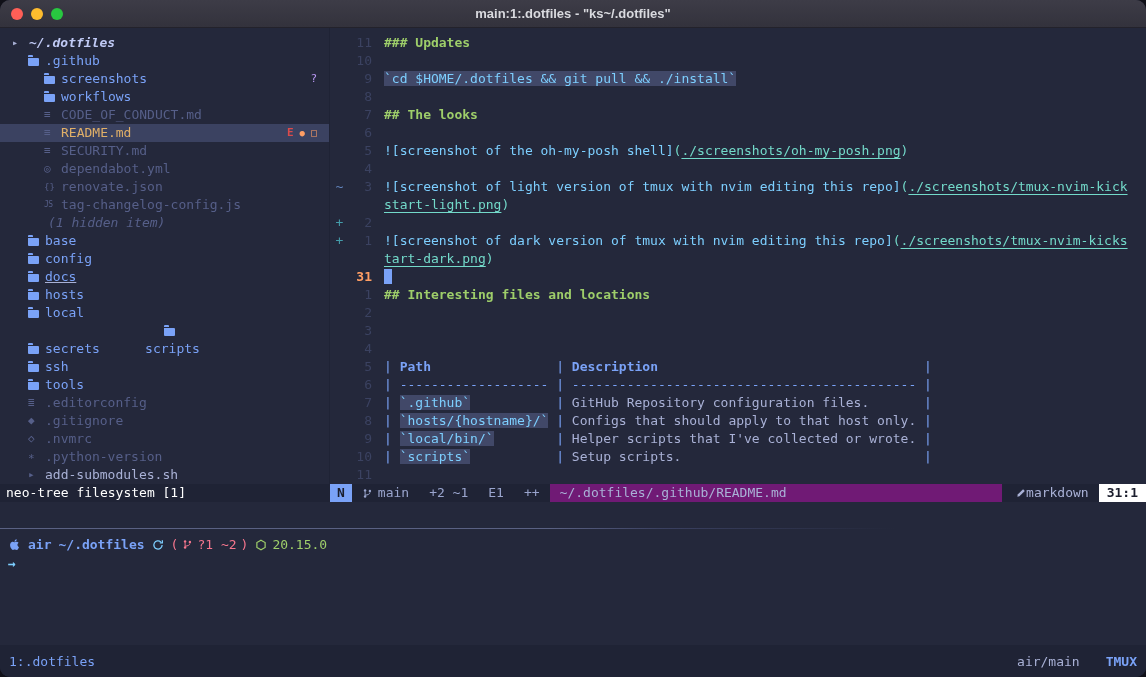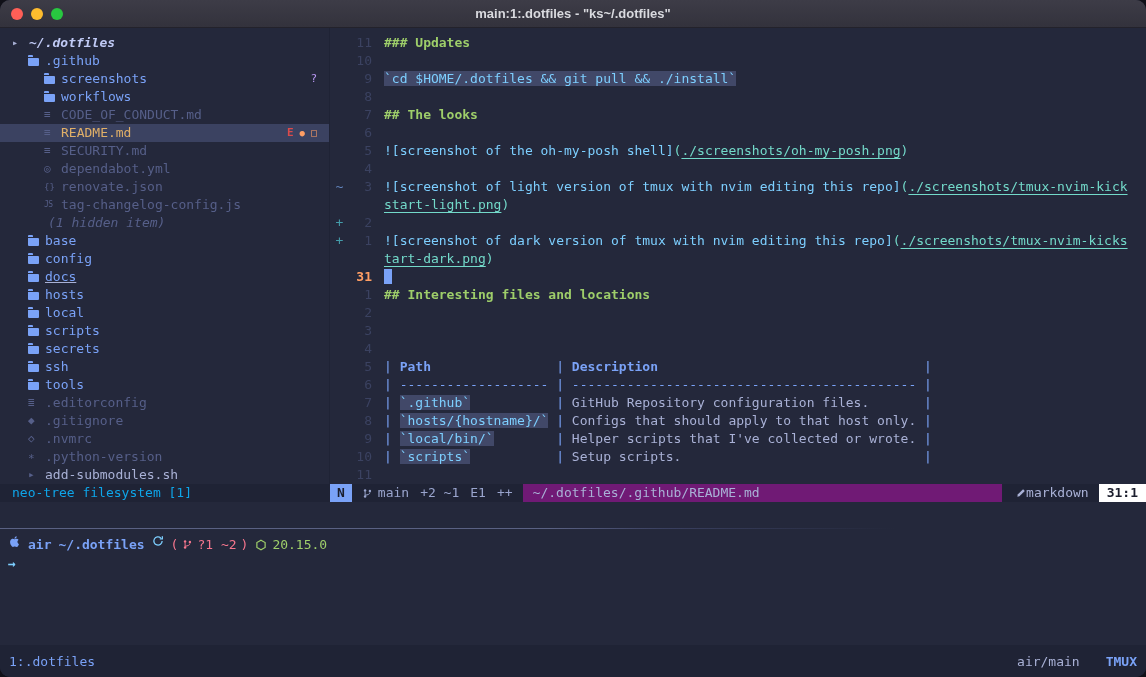--- a/index.html
+++ b/index.html
@@ -52,33 +52,33 @@
   .seg-code{background:#414868;color:#7dcfff}
   .seg-link{color:#7dcfff}
   .seg-url{color:#73daca;text-decoration:underline;text-underline-offset:3px}
   .seg-urlp{color:#73daca}
   .seg-pipe{color:#7aa2f7}
   .seg-th{color:#7aa2f7;font-weight:bold}
   .seg-txt{color:#a9b1d6}
   .seg-cursor{background:#7aa2f7}
   
   .statusline{height:18px;flex:none;display:flex;align-items:center;background:#1f2335;line-height:18px}
-  .sl-neotree{width:330px;flex:none;padding-left:12px;color:#0ea5e9}
+  .sl-neotree{width:330px;flex:none;padding-left:6px;color:#ffffff}
   .sl-mode{background:#7aa2f7;color:#1b1e2d;font-weight:bold;padding:0 7px}
-  .sl-git{display:flex;gap:11px;color:#9aa5ce;padding:0 10px;align-items:flex-end;flex:none}
+  .sl-git{display:flex;gap:20px;color:#9aa5ce;padding:0 10px;align-items:flex-end;flex:none}
   .sl-item{display:inline-flex;align-items:center;gap:5px}
   .sl-path{flex:1;background:#701a75;color:#a9b1d6;padding:0 10px;margin-right:4px;overflow:hidden}
   .sl-ft{color:#a9b1d6;padding:0 10px;display:inline-flex;align-items:center;flex:none}
   .sl-pos{background:#ffffff;color:#1b1e2d;font-weight:bold;padding:0 8px;flex:none}
   .cmdline{height:18px;flex:none}
   
   .pane-border{height:1px;margin-top:8px;flex:none;
     background:linear-gradient(to right,#5a6183 0,#5a6183 48%,#3a4060 58%,#24283b 78%)}
   .term{flex:1;padding:6px 0 0 8px;line-height:19px;overflow:hidden}
-  .tline{display:flex;align-items:flex-start;white-space:pre;height:19px}
+  .tline{display:flex;align-items:center;white-space:pre;height:19px}
   .t-apple{color:#7aa2f7;display:inline-flex;margin-right:7px}
   .t-host{color:#7aa2f7;font-weight:bold;margin-right:7px}
   .t-cwd{color:#7aa2f7;font-weight:bold;margin-right:7px}
   .t-refresh{color:#7dcfff;display:inline-flex;margin-right:7px}
   .t-git{color:#f7768e;display:inline-flex;align-items:center;gap:4px;margin-right:7px}
   .t-node{color:#9ece6a;display:inline-flex;align-items:center;gap:5px}
   .t-arrow{color:#7dcfff;font-weight:bold}
   
   .tmuxbar{height:32px;flex:none;background:#1f2335;display:flex;align-items:center;padding:0 9px}
   .tm-left{color:#7aa2f7}
@@ -114,21 +114,21 @@
           <div class="trow" style="padding-left: 44px;"><span class="ic ic-doc">≡</span><span class="tlabel k-file">SECURITY.md</span></div>
           <div class="trow" style="padding-left: 44px;"><span class="ic ic-bot">◎</span><span class="tlabel k-file">dependabot.yml</span></div>
           <div class="trow" style="padding-left: 44px;"><span class="ic ic-braces">{}</span><span class="tlabel k-file">renovate.json</span></div>
           <div class="trow" style="padding-left: 44px;"><span class="ic ic-js">JS</span><span class="tlabel k-file">tag-changelog-config.js</span></div>
           <div class="trow" style="padding-left: 44px;"><span class="ic ic-none"></span><span class="tlabel k-hidden">(1 hidden item)</span></div>
           <div class="trow" style="padding-left: 28px;"><span class="ic ic-folder"></span><span class="tlabel k-dir">base</span></div>
           <div class="trow" style="padding-left: 28px;"><span class="ic ic-folder"></span><span class="tlabel k-dir">config</span></div>
           <div class="trow" style="padding-left: 28px; text-decoration: underline;"><span class="ic ic-folder"></span><span class="tlabel k-dir">docs</span></div>
           <div class="trow" style="padding-left: 28px;"><span class="ic ic-folder"></span><span class="tlabel k-dir">hosts</span></div>
           <div class="trow" style="padding-left: 28px;"><span class="ic ic-folder"></span><span class="tlabel k-dir">local</span></div>
-          <div class="trow" style="padding-left: 28px;"><span class="ic ic-folder"></span><span class="tlabel k-dir">scripts</span></div>
+          <div class="trow" style="padding-left: 28px; flex-direction: column;"><span class="ic ic-folder"></span><span class="tlabel k-dir">scripts</span></div>
           <div class="trow" style="padding-left: 28px;"><span class="ic ic-folder"></span><span class="tlabel k-dir">secrets</span></div>
           <div class="trow" style="padding-left: 28px;"><span class="ic ic-folder"></span><span class="tlabel k-dir">ssh</span></div>
           <div class="trow" style="padding-left: 28px;"><span class="ic ic-folder"></span><span class="tlabel k-dir">tools</span></div>
           <div class="trow" style="padding-left: 28px;"><span class="ic ic-editorconfig">≣</span><span class="tlabel k-file">.editorconfig</span></div>
           <div class="trow" style="padding-left: 28px;"><span class="ic ic-git">◆</span><span class="tlabel k-file">.gitignore</span></div>
           <div class="trow" style="padding-left: 28px;"><span class="ic ic-node">◇</span><span class="tlabel k-file">.nvmrc</span></div>
           <div class="trow" style="padding-left: 28px;"><span class="ic ic-python">∗</span><span class="tlabel k-file">.python-version</span></div>
           <div class="trow" style="padding-left: 28px;"><span class="ic ic-shell">▸</span><span class="tlabel k-script">add-submodules.sh</span></div>
         </div>
       <div class="editor">

